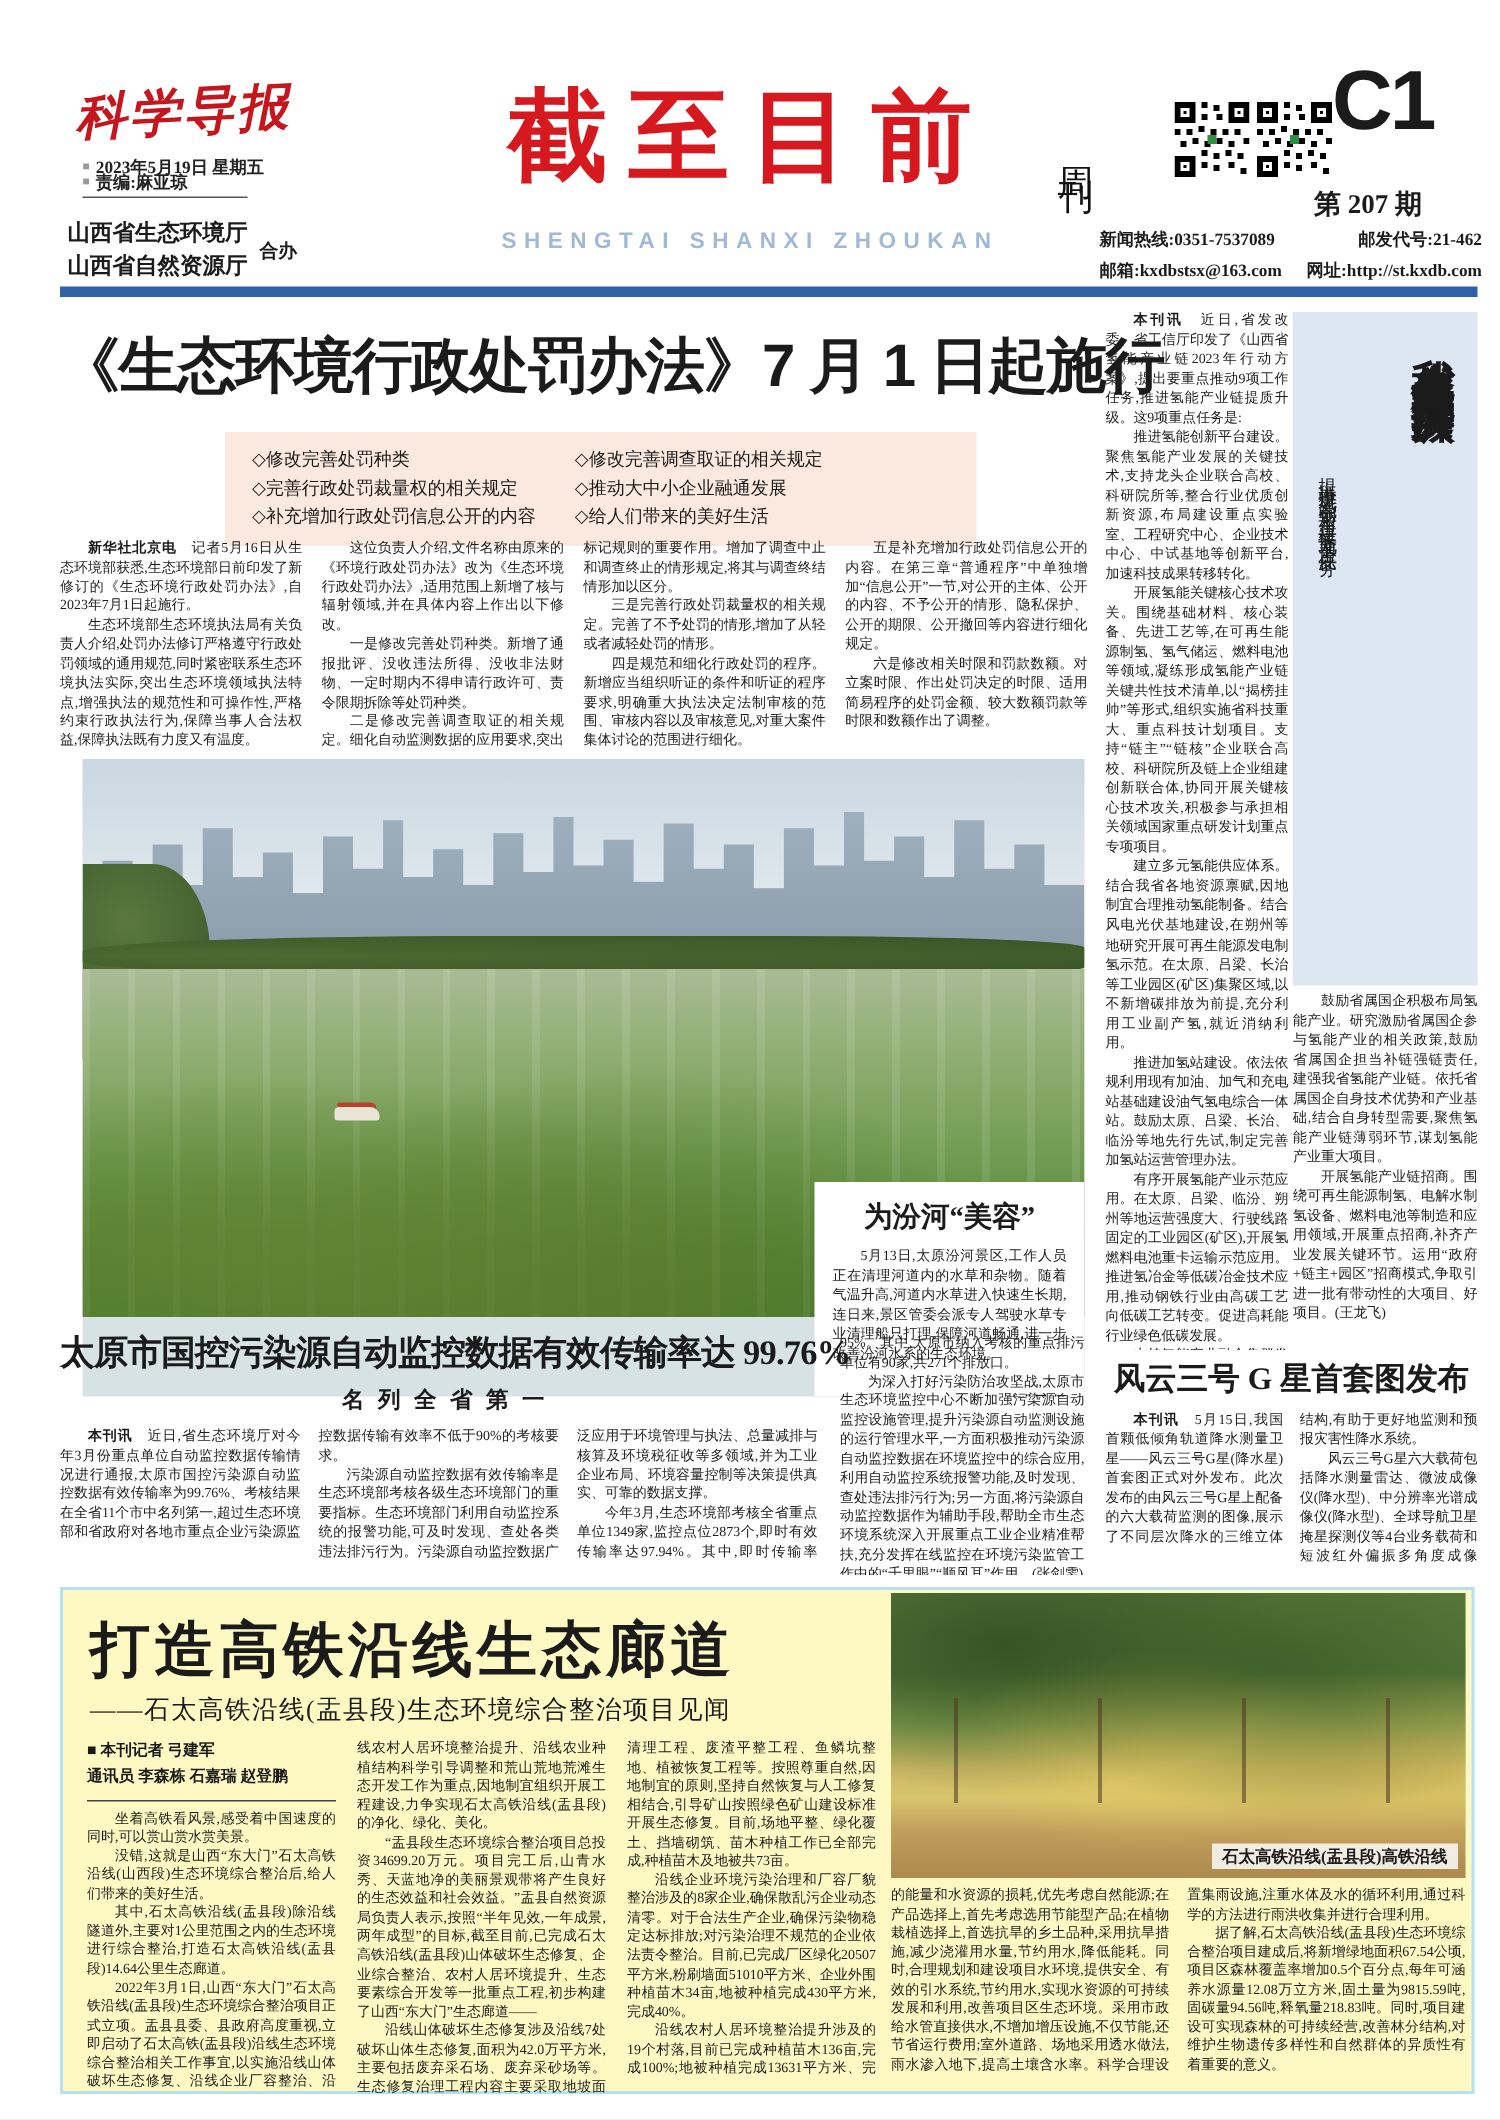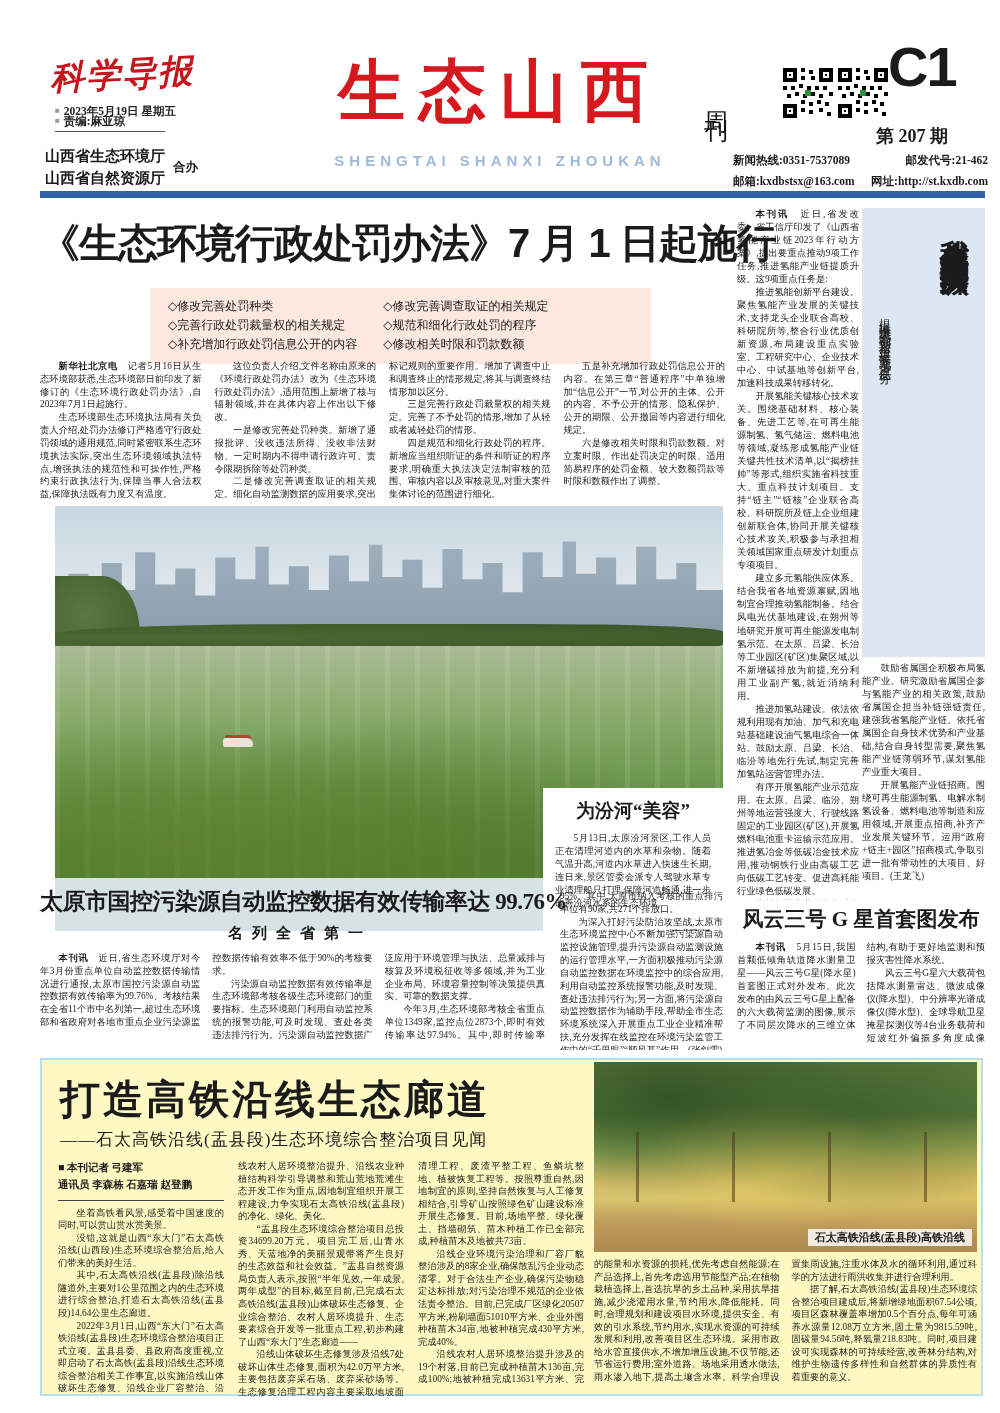--- a/index.html
+++ b/index.html
@@ -92,21 +92,21 @@
   <div class="abs mline" style="top:114px;"><span class="msq">■</span><span>责编:麻亚琼</span></div>
   <div class="abs mrule"></div>
   <div class="abs orgs">
     <div class="names">
       <div>山西省生态环境厅</div>
       <div>山西省自然资源厅</div>
     </div>
     <div class="co">合办</div>
   </div>
 
-  <div class="abs bigtitle">生态山西</div>
+  <div class="abs bigtitle">截至目前</div>
   <div class="abs entitle sans">SHENGTAI SHANXI ZHOUKAN</div>
   <div class="abs zhoukan">周刊</div>
 
   <div class="abs qr qr1">
     <svg width="50" height="50" viewBox="0 0 25 25" xmlns="http://www.w3.org/2000/svg">
       <defs>
         <g id="qrpat">
           <rect x="0" y="0" width="25" height="25" fill="#fff"></rect>
           <path d="M0 0h7v7h-7z M18 0h7v7h-7z M0 18h7v7h-7z" fill="#000"></path>
           <path d="M2 2h3v3h-3z M20 2h3v3h-3z M2 20h3v3h-3z" fill="#fff"></path>
@@ -140,22 +140,22 @@
 
   <div class="abs a1-headline sans">《生态环境行政处罚办法》7 月 1 日起施行</div>
   <div class="abs a1-box">
     <ul>
       <li>◇修改完善处罚种类</li>
       <li>◇完善行政处罚裁量权的相关规定</li>
       <li>◇补充增加行政处罚信息公开的内容</li>
     </ul>
     <ul>
       <li>◇修改完善调查取证的相关规定</li>
-      <li>◇规范和细化行政处罚的程序</li>
-      <li>◇修改相关时限和罚款数额</li>
+      <li>◇推动大中小企业融通发展</li>
+      <li>◇给人们带来的美好生活</li>
     </ul>
   </div>
   <div class="abs a1-body bodytxt">
     <p class="bp"><span class="lead">新华社北京电</span>　<span>记者5月16日从生态环境部获悉,生态环境部日前印发了新修订的《生态环境行政处罚办法》,自2023年7月1日起施行。</span></p>
     <p class="bp">生态环境部生态环境执法局有关负责人介绍,处罚办法修订严格遵守行政处罚领域的通用规范,同时紧密联系生态环境执法实际,突出生态环境领域执法特点,增强执法的规范性和可操作性,严格约束行政执法行为,保障当事人合法权益,保障执法既有力度又有温度。</p>
     <p class="bp">这位负责人介绍,文件名称由原来的《环境行政处罚办法》改为《生态环境行政处罚办法》,适用范围上新增了核与辐射领域,并在具体内容上作出以下修改。</p>
     <p class="bp">一是修改完善处罚种类。新增了通报批评、没收违法所得、没收非法财物、一定时期内不得申请行政许可、责令限期拆除等处罚种类。</p>
     <p class="bp">二是修改完善调查取证的相关规定。细化自动监测数据的应用要求,突出标记规则的重要作用。增加了调查中止和调查终止的情形规定,将其与调查终结情形加以区分。</p>
     <p class="bp">三是完善行政处罚裁量权的相关规定。完善了不予处罚的情形,增加了从轻或者减轻处罚的情形。</p>
     <p class="bp">四是规范和细化行政处罚的程序。新增应当组织听证的条件和听证的程序要求,明确重大执法决定法制审核的范围、审核内容以及审核意见,对重大案件集体讨论的范围进行细化。</p>

